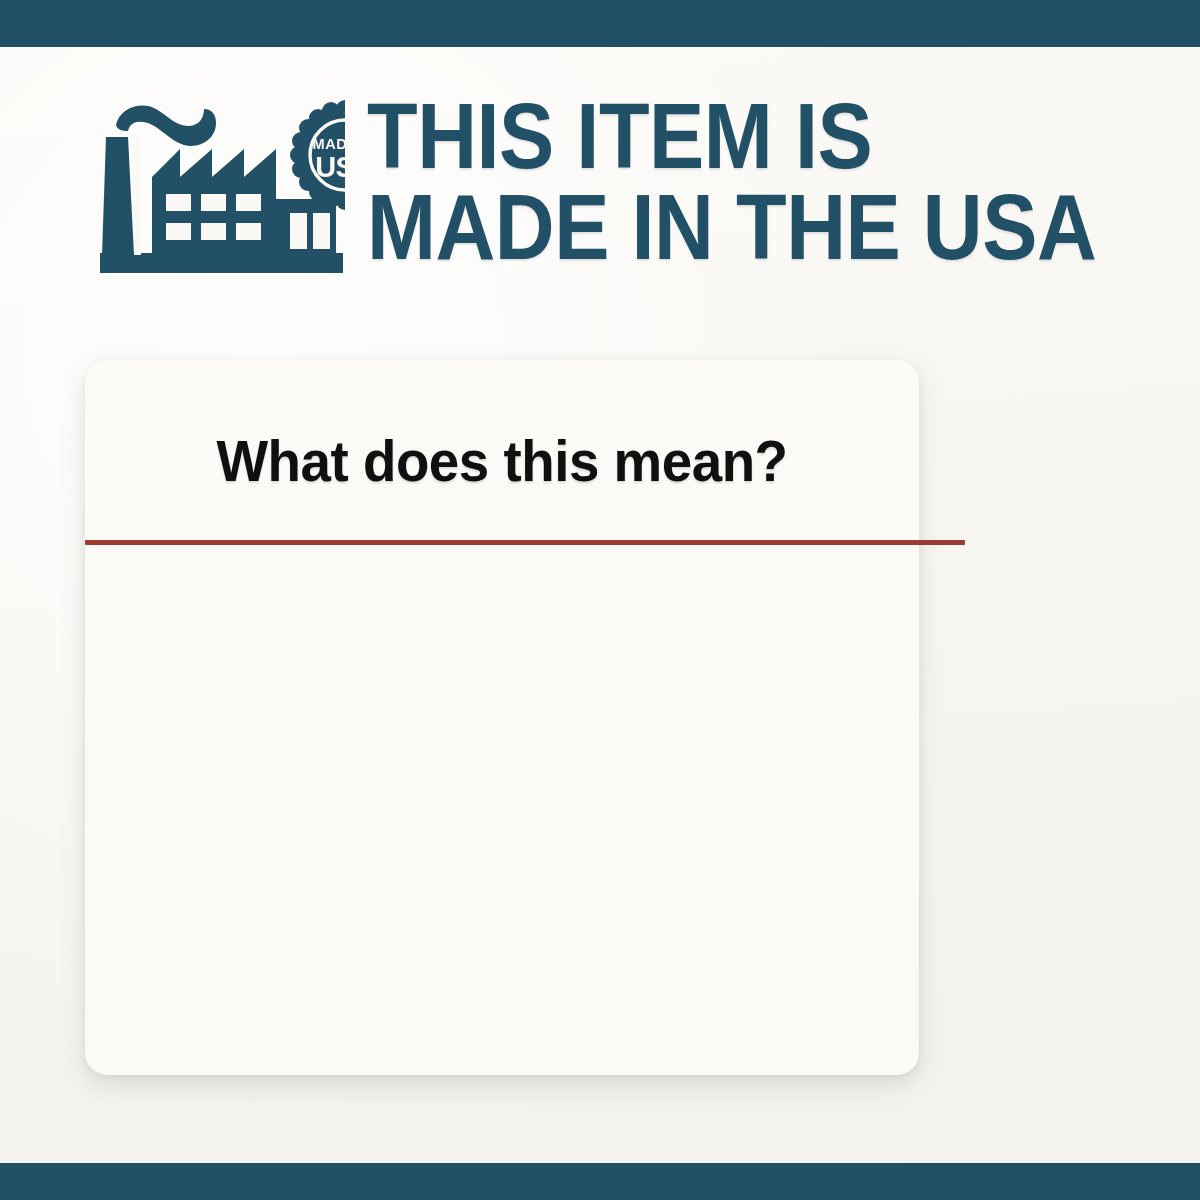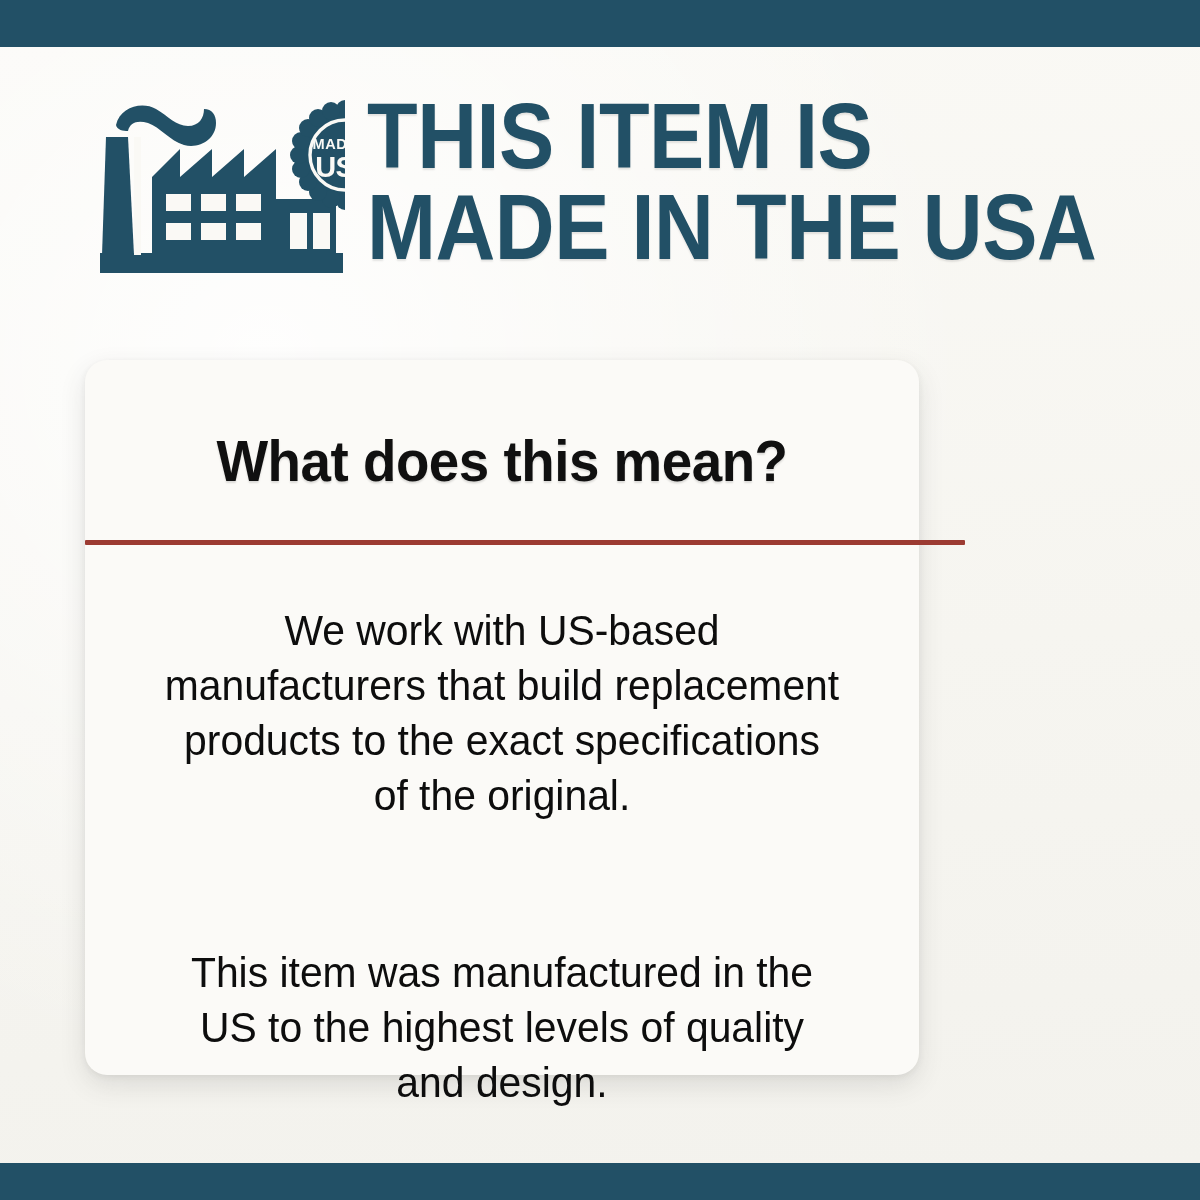--- a/index.html
+++ b/index.html
@@ -244,22 +244,18 @@
     </div>
 
   </div>
 
   <div class="card">
 
     <h2 class="card-title">What does this mean?</h2>
 
     <div class="divider"></div>
 
-    <div class="body-block">
-      <p class="para para-1">We work with US-based manufacturers that build replacement products to the exact specifications of the original.</p>
-      <p class="para para-2">This item was manufactured in the US to the highest levels of quality and design.</p>
-    </div>
 
   </div>
 
   <div class="band band-bottom"></div>
 
 </div>
 
 </body></html>

